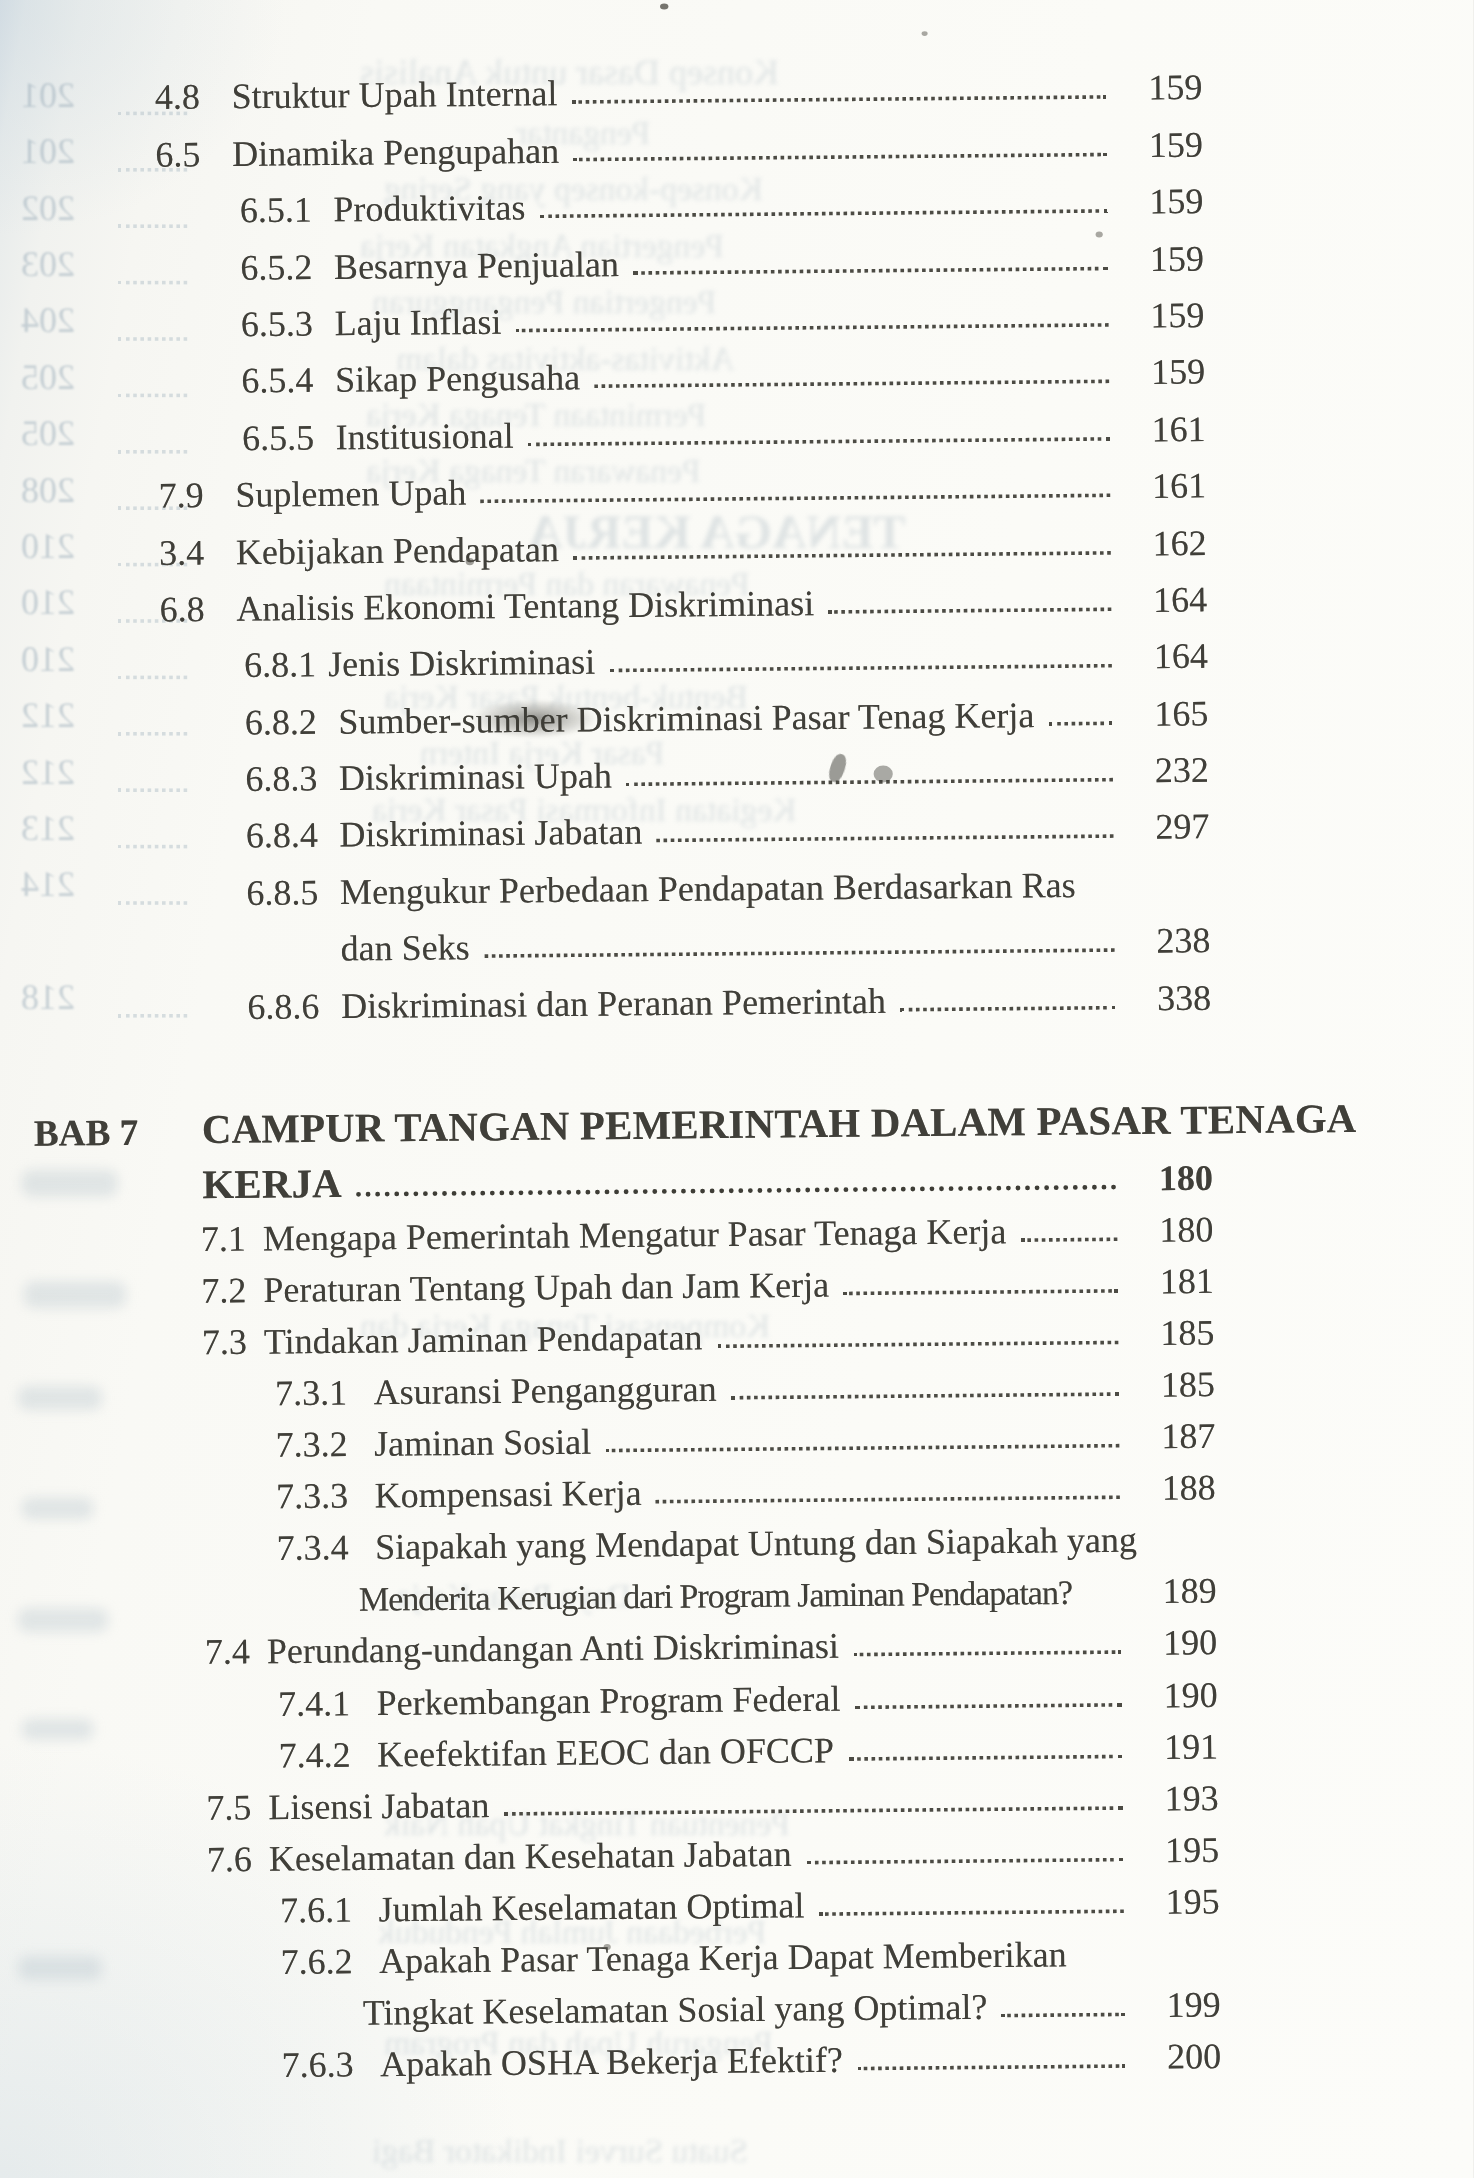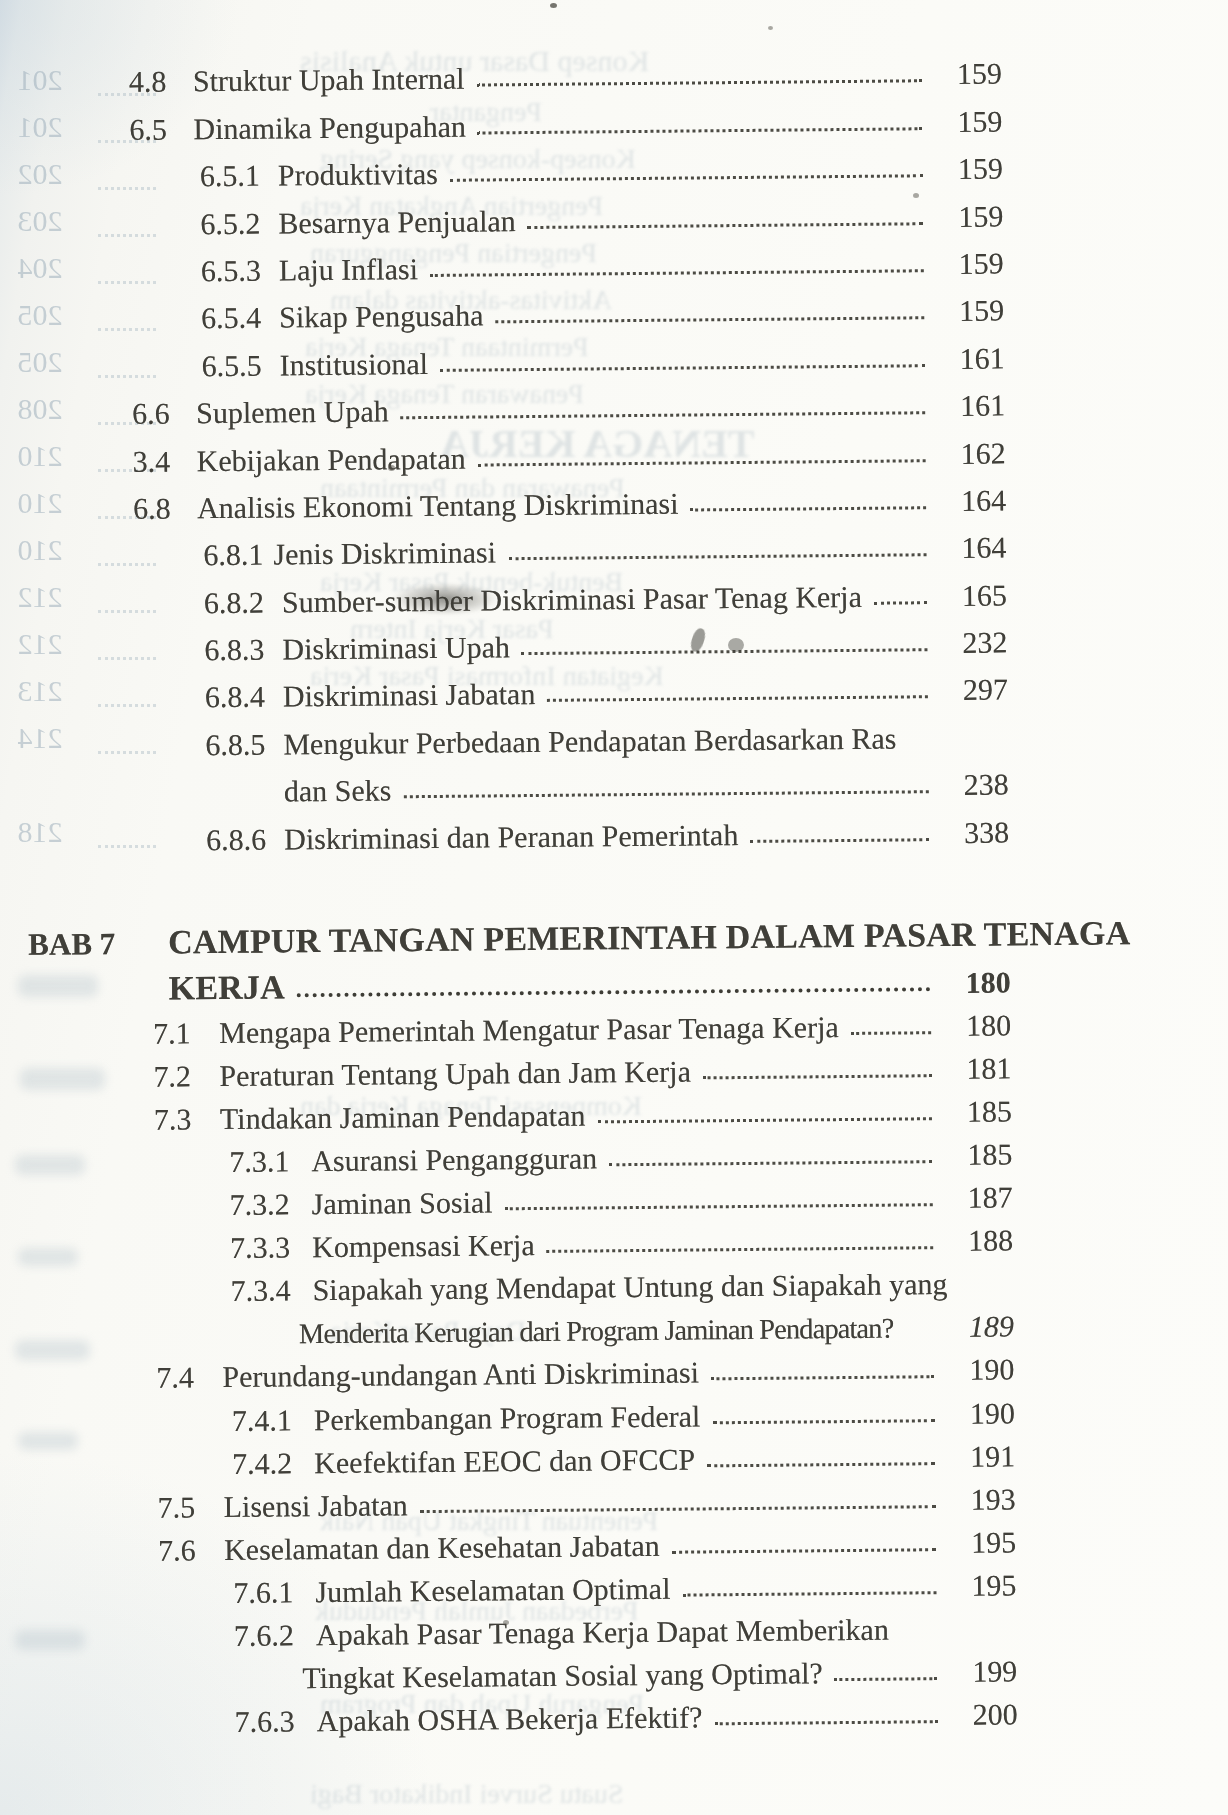--- a/index.html
+++ b/index.html
@@ -30,30 +30,30 @@
     text-shadow:0 0 .5px rgba(45,44,38,.5);}
   .row{display:flex;align-items:flex-end;box-sizing:border-box;padding-bottom:5px;}
   .row>span{flex-shrink:0;}
   .s6{height:47.4px;}
   .s7{height:43.1px;}
   .row{font-size:30px;}
   .title{white-space:nowrap;}
   .l1-6{padding-left:122px;} .num-l1-6{flex:0 0 64px;}
   .l2-6{padding-left:192px;} .num-l2-6{flex:0 0 78px;}
   .cont-6{padding-left:270px;}
-  .l1-7{padding-left:137px;} .num-l1-7{flex:0 0 66px;}
+  .l1-7{padding-left:137px;} .num-l1-7{flex:0 0 66px;text-align:center;}
   .l2-7{padding-left:212px;} .num-l2-7{flex:0 0 82px;}
   .cont-7{padding-left:280px;}
   .tight .num-l2-6{flex:0 0 auto;margin-right:10px;}
   .dots{flex:1 1 auto;min-width:12px;height:0;align-self:flex-end;
     border-bottom:3.6px dotted #4c4b44;margin:0 10px 9px 12px;}
   .fill{flex:1 1 auto;min-width:8px;}
   .pg{flex:0 0 70px;text-align:right;}
   .squeeze .title{font-size:28.5px;letter-spacing:-0.9px;}
-  .squeeze .pg{flex:0 0 56px;font-style:italic;}
+  .squeeze .pg{flex:0 0 56px;}
   .gap{height:52px;}
   .heading{padding-left:13px;}
   .h1row{height:52px;}
   .h2row{height:46px;}
   .hlabel{flex:0 0 140px;font-weight:bold;font-size:31px;}
   .htitle{font-weight:bold;font-size:34px;letter-spacing:.2px;white-space:nowrap;}
   .bold-dots{border-bottom-width:4px;border-bottom-color:#3e3d36;}
   .pg-bold{font-weight:bold;}
   
   .speck{position:absolute;border-radius:50%;background:#55544c;}
@@ -167,21 +167,21 @@
           <span class="dots"></span>
           <span class="pg">159</span>
         </div>
         <div class="row s6 l2-6">
           <span class="num num-l2-6">6.5.5</span>
           <span class="title">Institusional</span>
           <span class="dots"></span>
           <span class="pg">161</span>
         </div>
         <div class="row s6 l1-6">
-          <span class="num num-l1-6">6.6</span>
+          <span class="num num-l1-6">7.9</span>
           <span class="title">Suplemen Upah</span>
           <span class="dots"></span>
           <span class="pg">161</span>
         </div>
         <div class="row s6 l1-6">
           <span class="num num-l1-6">3.4</span>
           <span class="title">Kebijakan Pendapatan</span>
           <span class="dots"></span>
           <span class="pg">162</span>
         </div>

